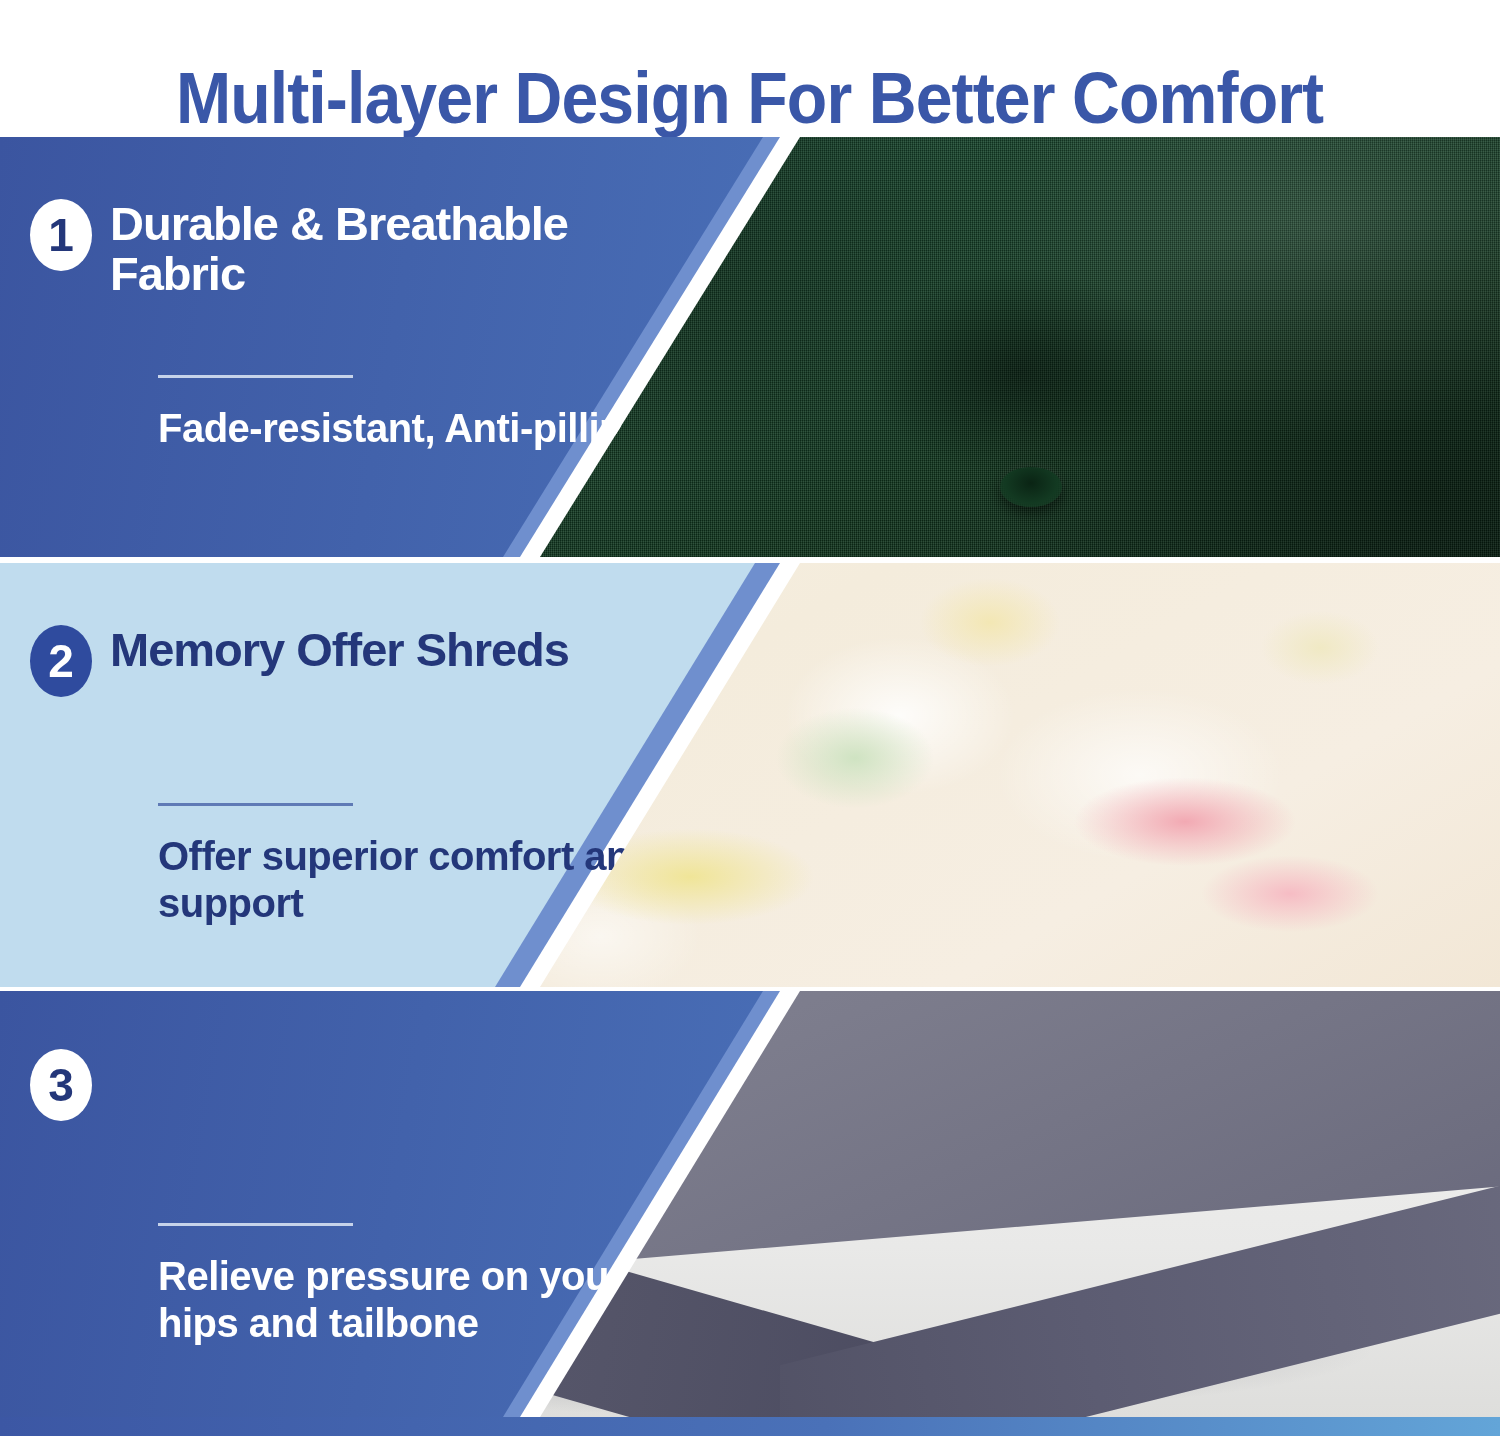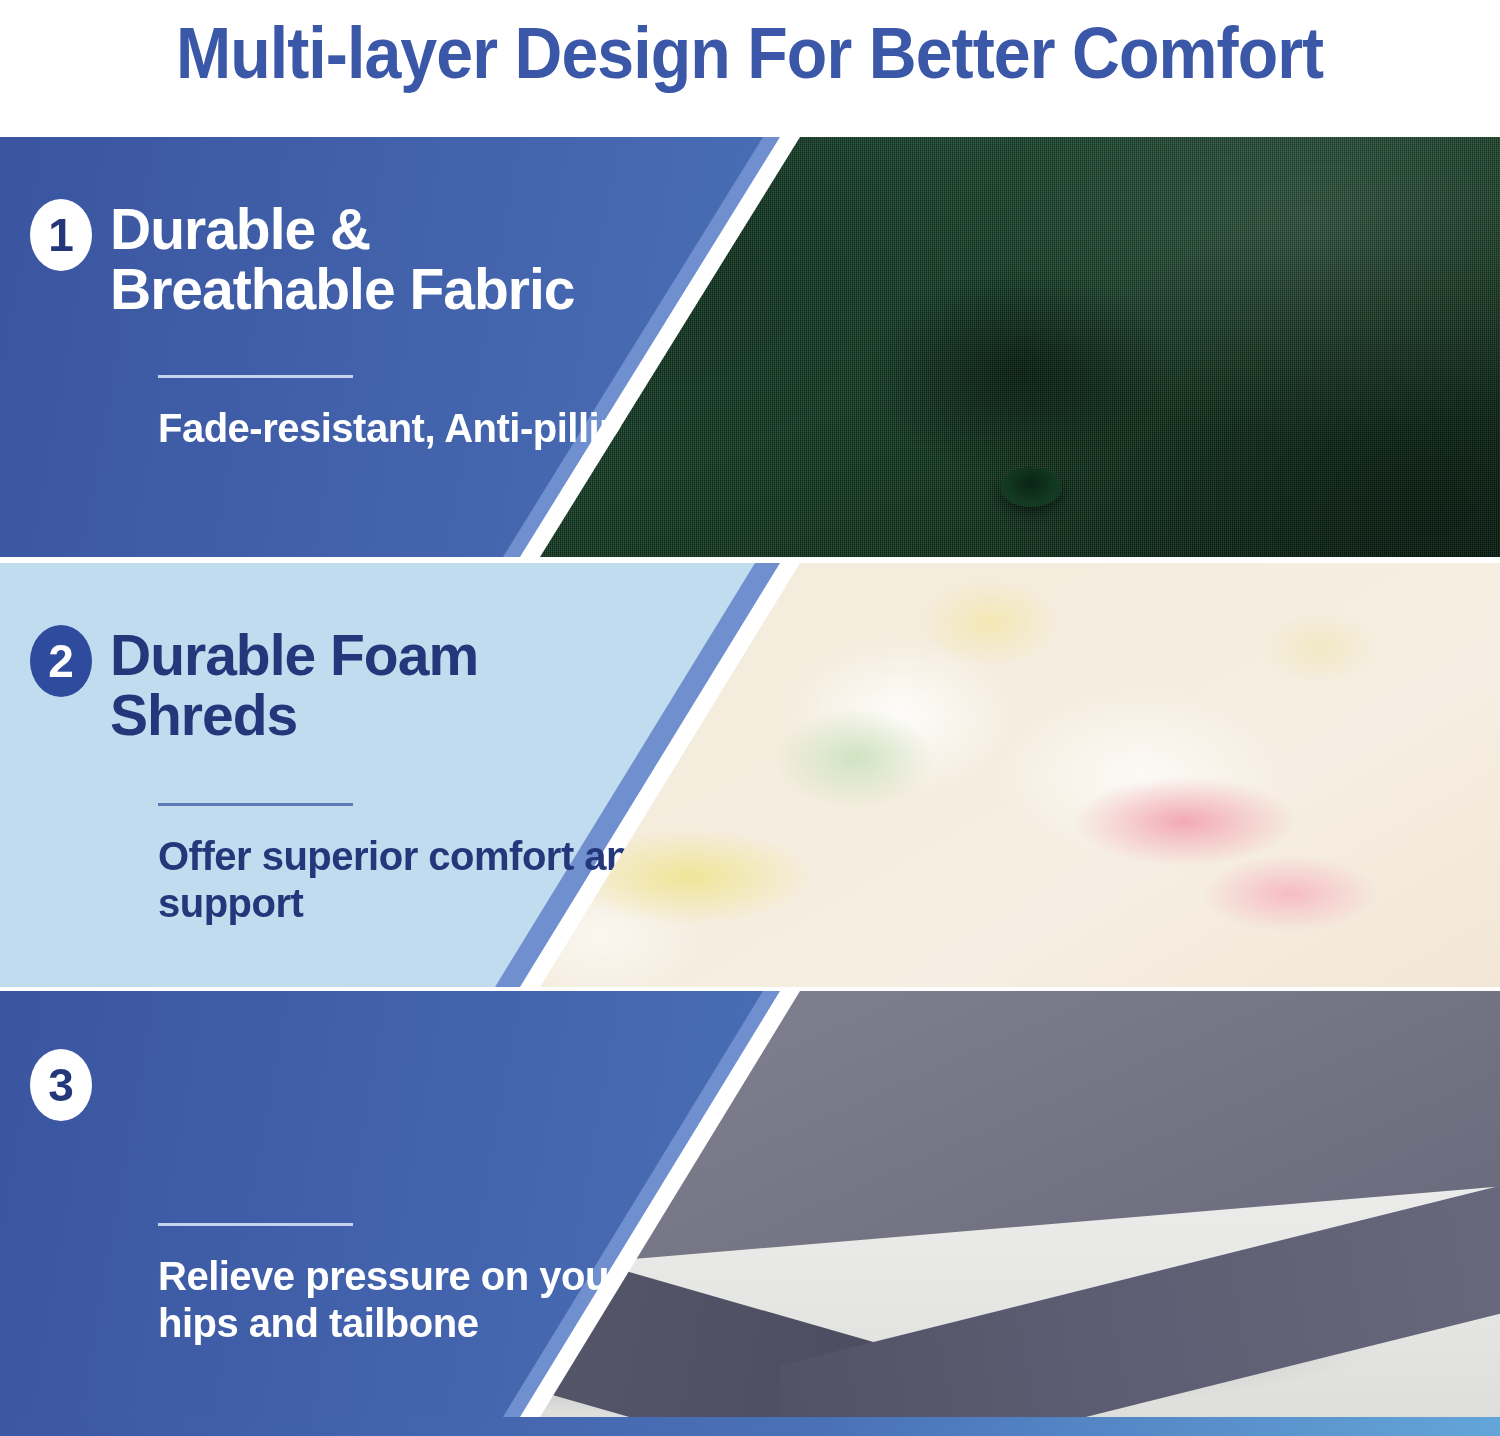--- a/index.html
+++ b/index.html
@@ -6,22 +6,22 @@
   * { margin:0; padding:0; box-sizing:border-box; }
   html, body { background:#ffffff; }
   body {
     width:1500px; height:1436px;
     font-family:"Liberation Sans", sans-serif;
     overflow:hidden; position:relative;
   }
 
   
   #title-bar {
-    position:absolute; left:0; top:12px; width:1500px; height:135px;
-    display:flex; align-items:flex-start; justify-content:center;
+    position:absolute; left:0; top:4px; width:1500px; height:135px;
+    display:flex; align-items:flex-end; justify-content:center;
     background:#ffffff;
   }
   #title-text {
     font-size:72px; font-weight:bold; color:#3A57A8;
     letter-spacing:-1px; white-space:nowrap;
     transform:scaleX(0.92); transform-origin:center;
     font-family:"Liberation Sans", sans-serif;
   }
 
   
@@ -117,21 +117,21 @@
 
   .badge {
     flex:0 0 auto; width:62px; height:72px; border-radius:50%;
     display:flex; align-items:center; justify-content:center;
     font-size:46px; font-weight:bold; line-height:1;
   }
   .badge-light { background:#ffffff; color:#24377a; }
   .badge-dark  { background:#2f4b9e; color:#ffffff; }
 
   .headline {
-    font-size:57px; font-weight:bold; line-height:1.06;
+    font-size:47px; font-weight:bold; line-height:1.06;
     letter-spacing:-1px; max-width:540px;
     font-family:"Liberation Sans", sans-serif;
   }
   .headline.on-blue  { color:#ffffff; }
   .headline.on-light { color:#24377a; }
 
   .rule { position:absolute; left:128px; width:195px; height:3px; }
   #panel-1 .rule { top:238px; background:#c6d3ea; }
   #panel-2 .rule { top:240px; background:#5f7ab5; }
   #panel-3 .rule { top:232px; background:#c6d3ea; }
@@ -193,21 +193,21 @@
   <div class="wedge wedge-light" style="clip-path:polygon(0 0, 800px 0, 540px 100%, 0 100%);">
     <div class="blade"></div>
     <div class="bevel" style="clip-path:polygon(0 0, 780px 0, 520px 100%, 0 100%);"></div>
     <div class="fill" style="clip-path:polygon(0 0, 755px 0, 495px 100%, 0 100%);"></div>
 
     <div class="copy">
       <div class="head-row">
         <div class="badge badge-dark">
           <span>2</span>
         </div>
-        <div class="headline on-light">Durable Foam Shreds</div>
+        <div class="headline on-light">Memory Offer Shreds</div>
       </div>
       <div class="rule"></div>
       <div class="sub on-light">Offer superior comfort and support</div>
     </div>
   </div>
 </section>
 
 <section class="panel" id="panel-3">
 
   <div class="photo photo-foam">

